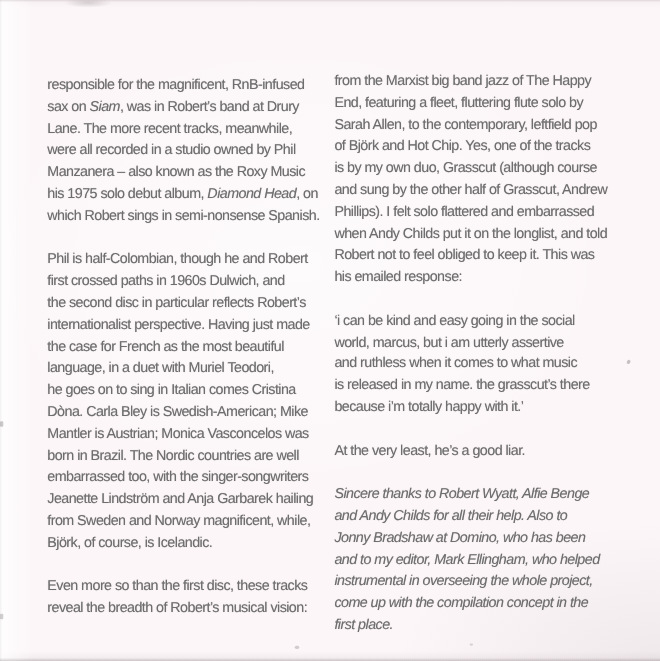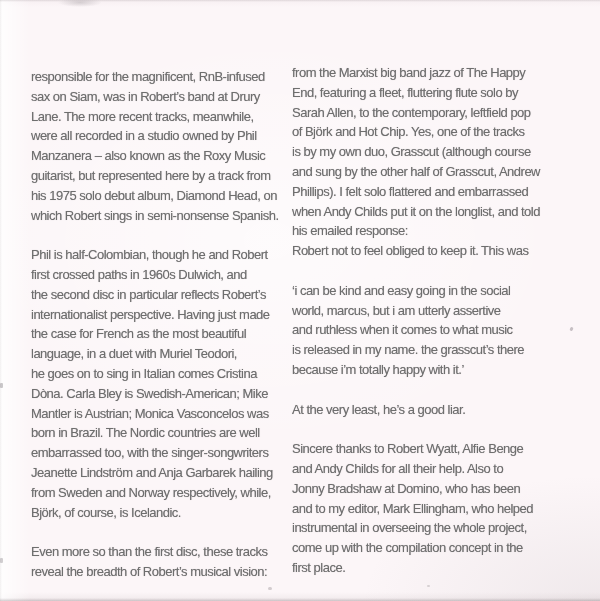--- a/index.html
+++ b/index.html
@@ -24,22 +24,22 @@
     line-height: 19.8px;
     letter-spacing: -0.5px;
     color: var(--text-color, #6e6e6e);
     white-space: nowrap;
     text-shadow: 0 0 0.7px rgba(115,112,114,0.55);
   }
   .col-left  { left: 31px;  top: 67px; }
   .col-right { left: 292px; top: 63px; }
   .para { margin: 0 0 19.8px 0; }
   .para:last-child { margin-bottom: 0; }
-  .italic { }
-  .line { height: 19.8px; }
+  .italic { font-style: italic; }
+  .line { height: 19.8px; margin-left: 12px; }
 
   
   .artifact { position: absolute; pointer-events: none; }
   .edge-top    { top: 0; left: 0; right: 0; height: 2px;
                  background: linear-gradient(180deg, rgba(125,115,120,0.20), rgba(125,115,120,0)); }
   .edge-bottom { bottom: 0; left: 0; right: 0; height: 3px;
                  background: linear-gradient(0deg, rgba(110,100,105,0.28), rgba(110,100,105,0)); }
   .edge-left   { top: 0; bottom: 0; left: 0; width: 2px;
                  background: linear-gradient(90deg, rgba(125,115,120,0.10), rgba(125,115,120,0)); }
   .smudge-tl   { left: 58px; top: -2px; width: 44px; height: 9px; border-radius: 50%;
@@ -54,57 +54,56 @@
 <body style="background: rgb(251, 244, 246);">
 
 <div class="page">
   <div class="column col-left">
       <div class="para">
         <div class="line"><span>responsible for the magnificent, RnB-infused</span></div>
         <div class="line"><span>sax on </span><span class="italic">Siam</span><span>, was in Robert’s band at Drury</span></div>
         <div class="line"><span>Lane. The more recent tracks, meanwhile,</span></div>
         <div class="line"><span>were all recorded in a studio owned by Phil</span></div>
         <div class="line"><span>Manzanera – also known as the Roxy Music</span></div>
-        <div class="line"><span>guitarist, but represented here by a track from</span></div>
         <div class="line"><span>his 1975 solo debut album, </span><span class="italic">Diamond Head</span><span>, on</span></div>
         <div class="line"><span>which Robert sings in semi-nonsense Spanish.</span></div>
       </div>
       <div class="para">
         <div class="line"><span>Phil is half-Colombian, though he and Robert</span></div>
         <div class="line"><span>first crossed paths in 1960s Dulwich, and</span></div>
         <div class="line"><span>the second disc in particular reflects Robert’s</span></div>
         <div class="line"><span>internationalist perspective. Having just made</span></div>
         <div class="line"><span>the case for French as the most beautiful</span></div>
         <div class="line"><span>language, in a duet with Muriel Teodori,</span></div>
         <div class="line"><span>he goes on to sing in Italian comes Cristina</span></div>
         <div class="line"><span>Dòna. Carla Bley is Swedish-American; Mike</span></div>
         <div class="line"><span>Mantler is Austrian; Monica Vasconcelos was</span></div>
         <div class="line"><span>born in Brazil. The Nordic countries are well</span></div>
         <div class="line"><span>embarrassed too, with the singer-songwriters</span></div>
         <div class="line"><span>Jeanette Lindström and Anja Garbarek hailing</span></div>
-        <div class="line"><span>from Sweden and Norway respectively, while,</span></div>
+        <div class="line"><span>from Sweden and Norway magnificent, while,</span></div>
         <div class="line"><span>Björk, of course, is Icelandic.</span></div>
       </div>
       <div class="para">
         <div class="line"><span>Even more so than the first disc, these tracks</span></div>
         <div class="line"><span>reveal the breadth of Robert’s musical vision:</span></div>
       </div>
     </div>
   <div class="column col-right">
       <div class="para">
         <div class="line"><span>from the Marxist big band jazz of The Happy</span></div>
         <div class="line"><span>End, featuring a fleet, fluttering flute solo by</span></div>
         <div class="line"><span>Sarah Allen, to the contemporary, leftfield pop</span></div>
         <div class="line"><span>of Björk and Hot Chip. Yes, one of the tracks</span></div>
         <div class="line"><span>is by my own duo, Grasscut (although course</span></div>
         <div class="line"><span>and sung by the other half of Grasscut, Andrew</span></div>
         <div class="line"><span>Phillips). I felt solo flattered and embarrassed</span></div>
         <div class="line"><span>when Andy Childs put it on the longlist, and told</span></div>
+        <div class="line"><span>Robert not to feel obliged to keep it. This was</span></div>
         <div class="line"><span>his emailed response:</span></div>
-        <div class="line"><span>Robert not to feel obliged to keep it. This was</span></div>
       </div>
       <div class="para">
         <div class="line"><span>‘i can be kind and easy going in the social</span></div>
         <div class="line"><span>world, marcus, but i am utterly assertive</span></div>
         <div class="line"><span>and ruthless when it comes to what music</span></div>
         <div class="line"><span>is released in my name. the grasscut’s there</span></div>
         <div class="line"><span>because i’m totally happy with it.’</span></div>
       </div>
       <div class="para">
         <div class="line"><span>At the very least, he’s a good liar.</span></div>

